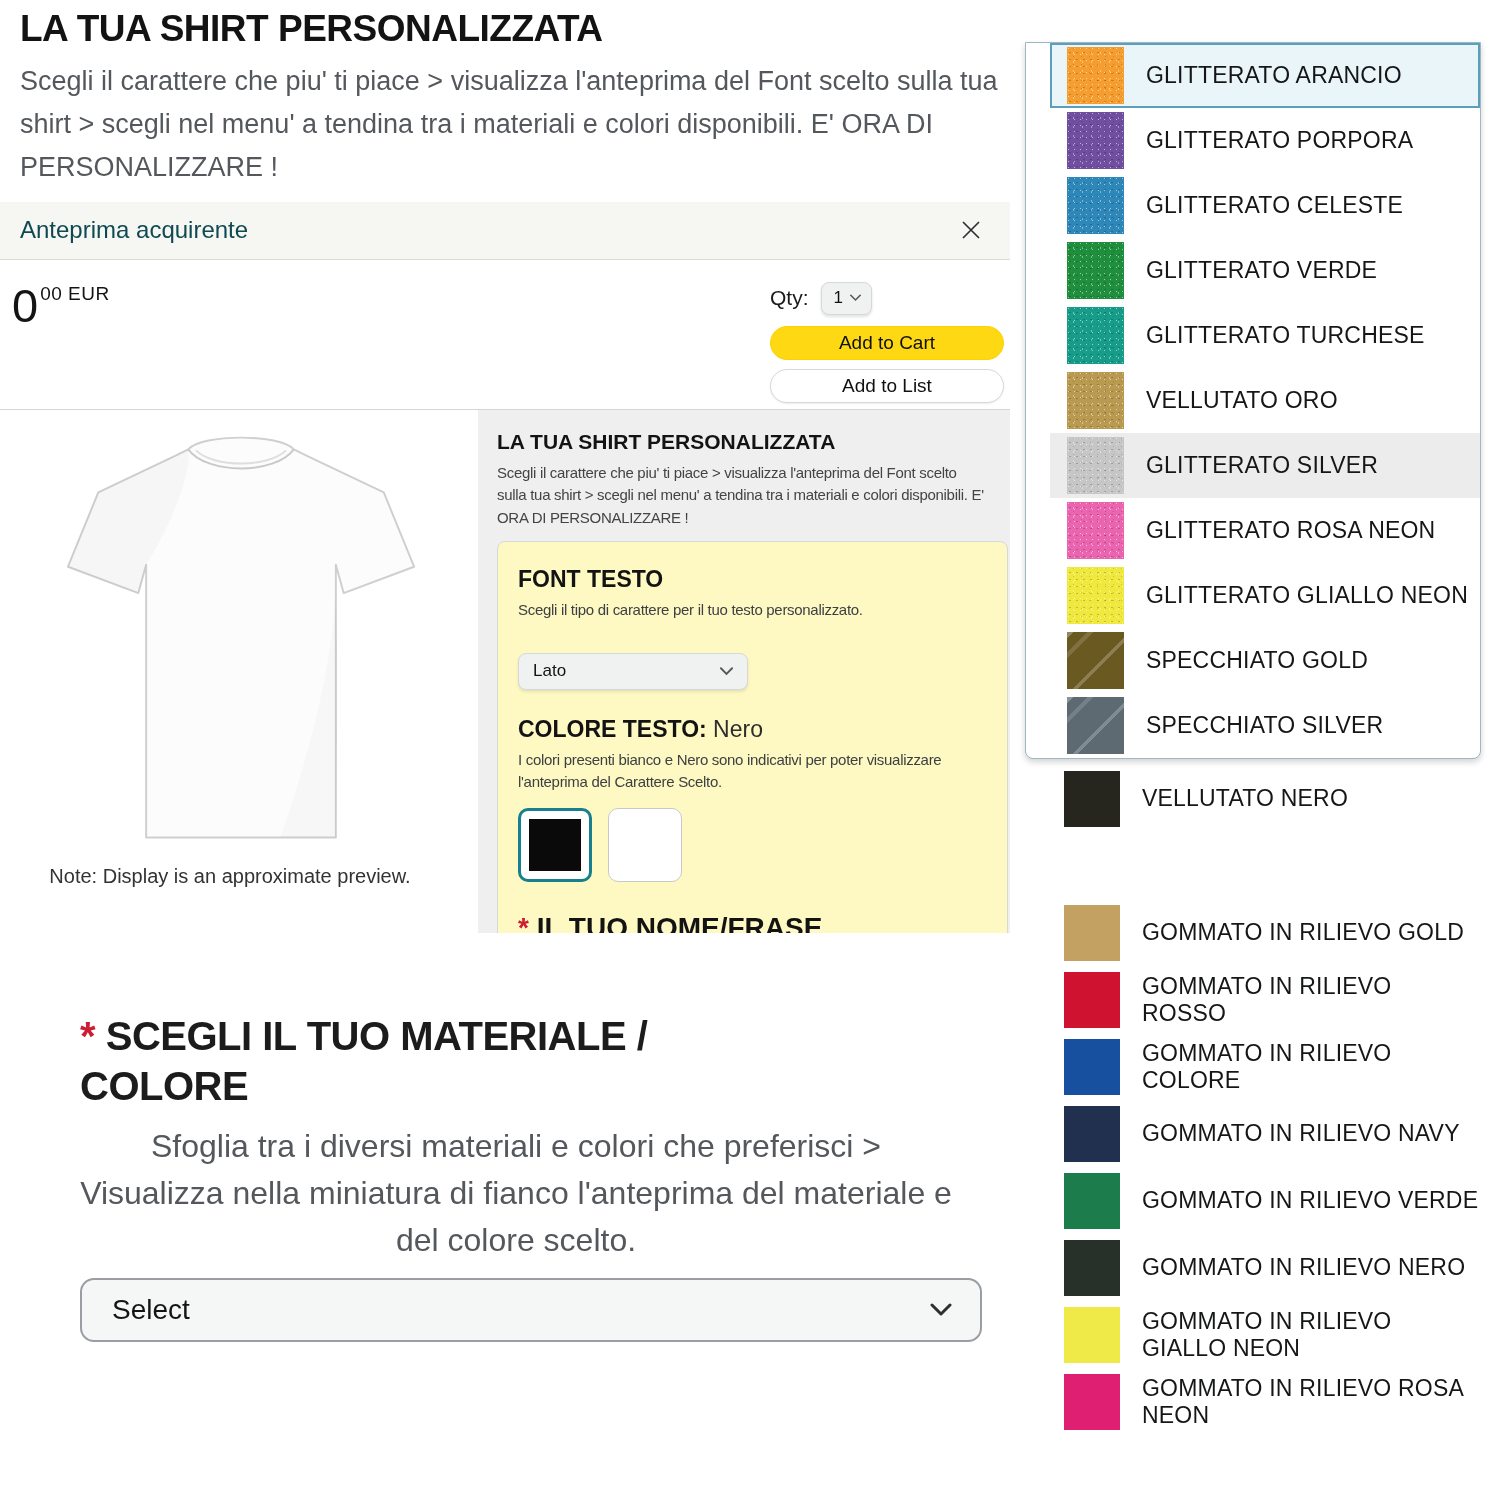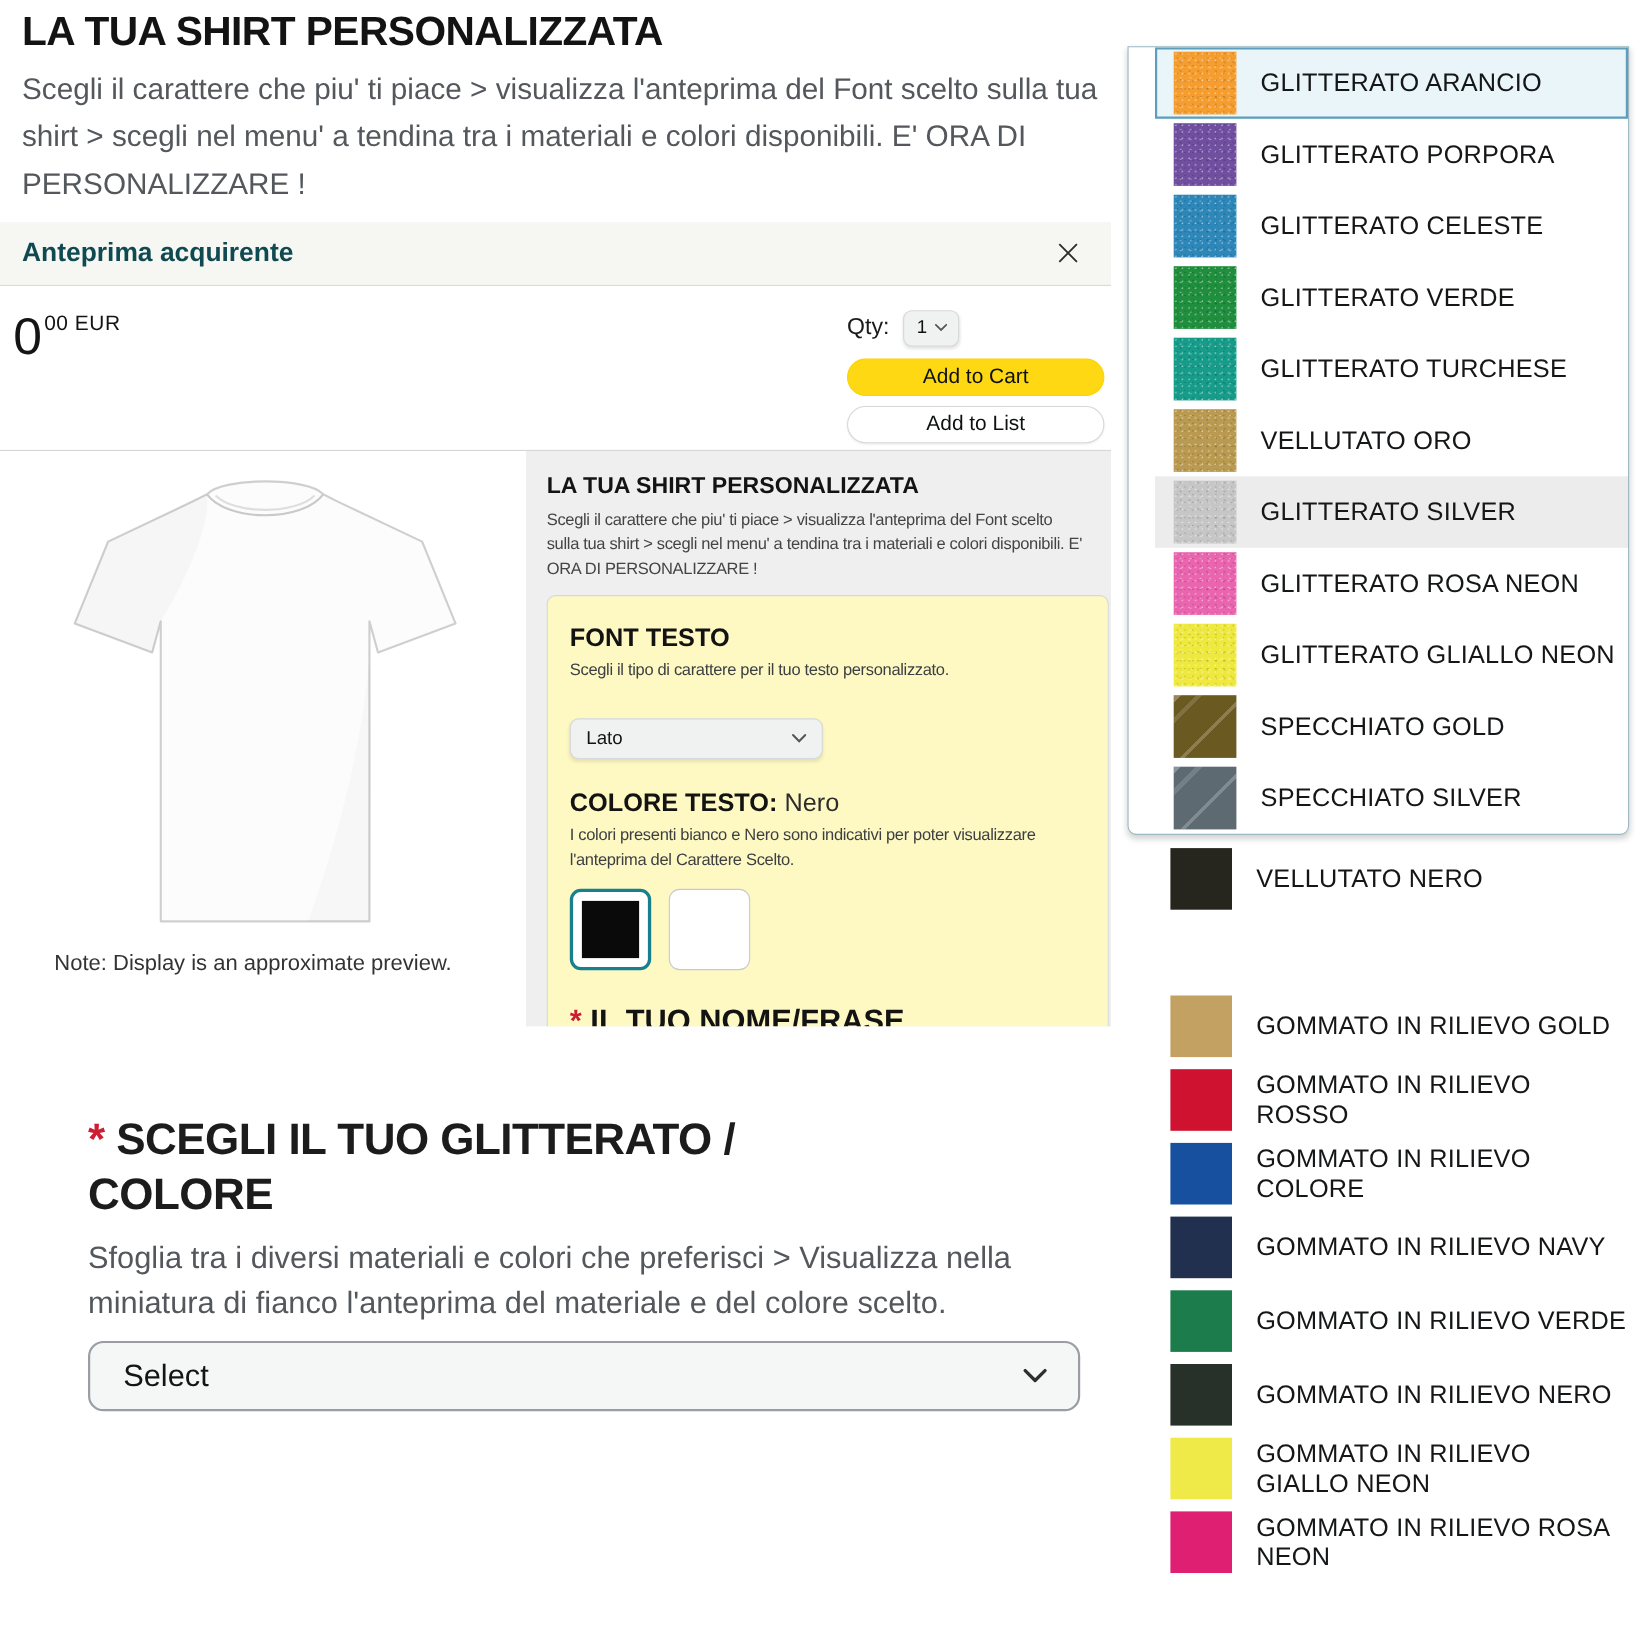--- a/index.html
+++ b/index.html
@@ -13,21 +13,21 @@
   .left-col{position:absolute;left:0;top:0;width:1010px;}
 
   .top-header{padding:6px 20px 0 20px;}
   .top-title{font-size:37px;font-weight:bold;color:#131313;margin:2px 0 10px 0;letter-spacing:-.5px;}
   .top-desc{font-size:27px;color:#54585c;line-height:1.6;width:990px;}
 
   .preview-bar{
     margin-top:12px;height:58px;background:#f6f6f2;border-bottom:1px solid #dddad4;
     display:flex;align-items:center;justify-content:space-between;padding:0 24px 0 20px;box-sizing:border-box;
   }
-  .preview-label{font-size:24px;font-weight:bold;color:#0f4a52;}
+  .preview-label{font-size:24px;font-weight:normal;color:#0f4a52;}
   .close-btn{background:none;border:none;cursor:pointer;padding:4px;line-height:0;}
 
   .buy-row{position:relative;height:149px;}
   .price{position:absolute;left:12px;top:18px;font-size:47px;color:#141414;font-weight:500;}
   .price-sup{font-size:19px;position:relative;top:-22px;left:2px;letter-spacing:.5px;font-weight:500;}
   .buy-stack{position:absolute;left:770px;top:22px;width:234px;}
   .qty-row{display:flex;align-items:center;gap:12px;margin-bottom:11px;}
   .qty-label{font-size:21px;color:#1a1a1a;}
   .qty-select{
     display:flex;align-items:center;gap:7px;height:31px;padding:0 10px 0 12px;
@@ -66,21 +66,21 @@
                display:flex;align-items:center;justify-content:center;cursor:pointer;}
   .text-swatch.sel{border:3px solid #177f8e;}
   .text-swatch.plain{border:1px solid #c9c9c9;}
   .text-swatch .fill{width:52px;height:52px;background:#0a0a0a;}
   .name-h{margin-top:30px;font-size:28px;font-weight:bold;color:#131313;}
   .red{color:#cc1d33;}
 
   .material-section{padding:78px 0 0 80px;}
   .mat-heading{font-size:40px;font-weight:bold;color:#1c1c1c;line-height:1.25;width:680px;letter-spacing:-.5px;}
   .mat-heading .lines{white-space:pre-line;}
-  .mat-desc{margin-top:12px;font-size:28px;color:#54585c;line-height:1.47;width:872px;}
+  .mat-desc{margin-top:12px;font-size:32px;color:#54585c;line-height:1.47;width:872px;text-align:center;}
   .big-select{
     margin-top:14px;width:902px;height:64px;box-sizing:border-box;
     display:flex;align-items:center;justify-content:space-between;padding:0 28px 0 30px;
     background:#f5f6f6;border:2px solid #9a9ea3;border-radius:14px;cursor:pointer;
     font-size:28px;color:#141414;
   }
 
   
   .right-col{position:absolute;left:1010px;top:0;width:490px;height:1500px;background:#fff;}
   .dropdown-panel{
@@ -192,21 +192,21 @@
           <span>IL TUO NOME/FRASE</span>
         </div>
         <div class="card-sub">Insersci attentamente il tuo testo. Hai la possibilita' di scrivere in ben 3 righe con 30 caratteri utilizzando un'area massima di 25cm x 25cm</div>
       </div>
     </div>
   </div>
 
   <div class="material-section">
     <div class="mat-heading">
       <span class="red">*</span>
-      <span class="lines">SCEGLI IL TUO GLITTERATO /
+      <span class="lines">SCEGLI IL TUO MATERIALE /
 COLORE</span>
     </div>
     <div class="mat-desc">Sfoglia tra i diversi materiali e colori che preferisci &gt; Visualizza nella miniatura di fianco l'anteprima del materiale e del colore scelto.</div>
     <div class="big-select">
       <span>Select</span>
       <svg width="22" height="14" viewBox="0 0 22 14">
           <path d="M2 2 L11 11 L20 2" fill="none" stroke="#2f2f2f" stroke-width="3" stroke-linecap="round" stroke-linejoin="round"></path>
         </svg>
     </div>
   </div>

